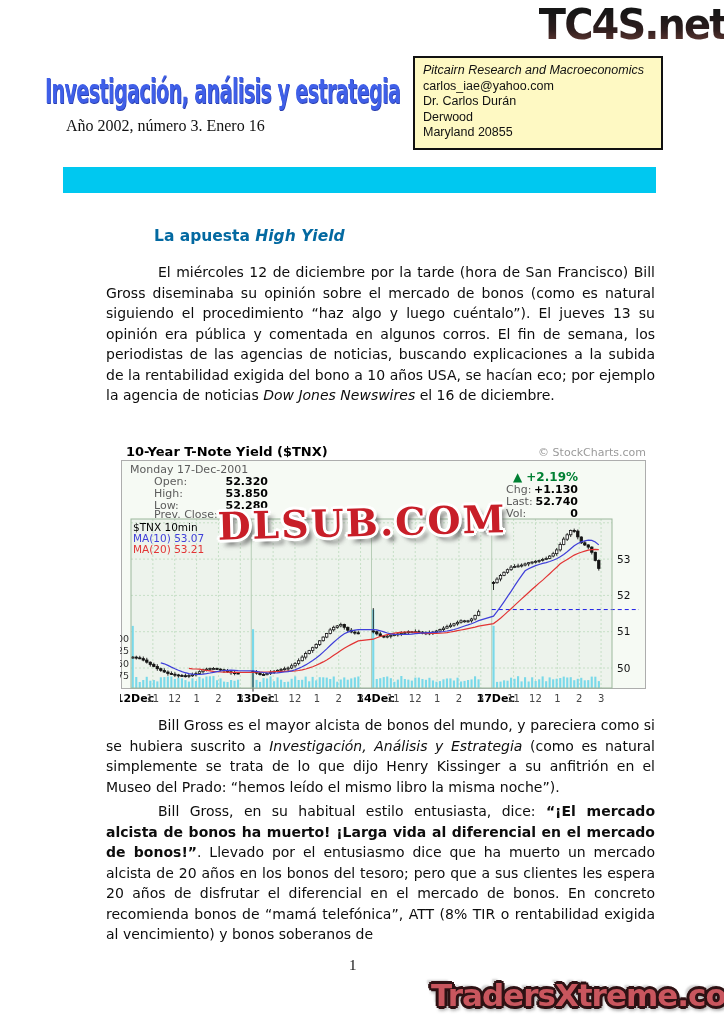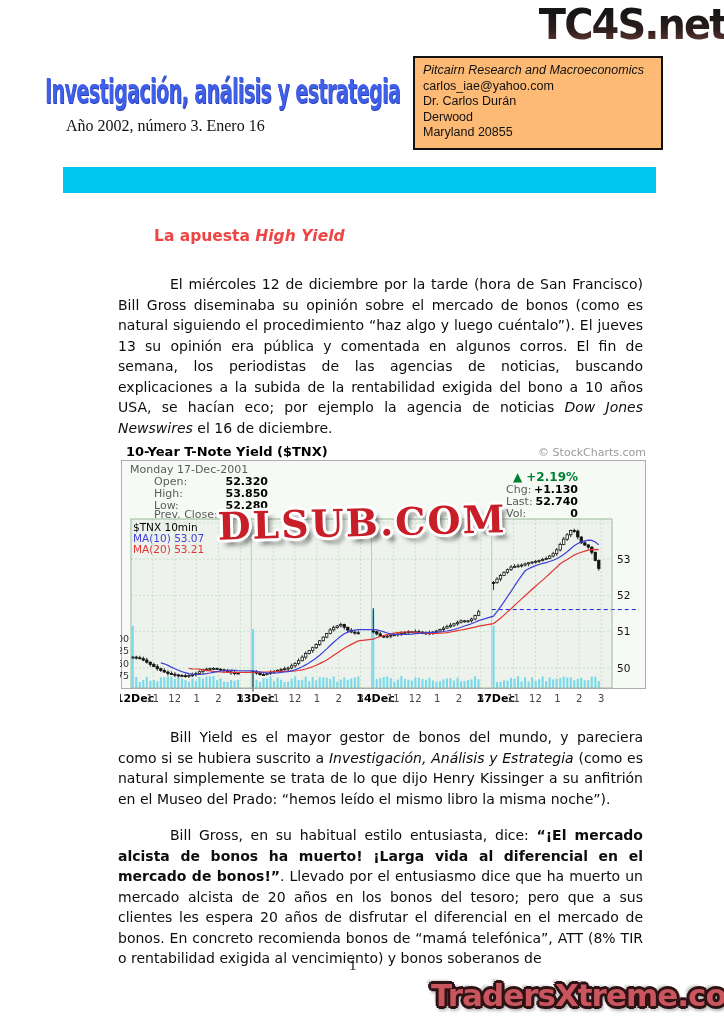--- a/index.html
+++ b/index.html
@@ -9,30 +9,30 @@
   
   .tc4s{position:absolute;top:0;right:-2px;font:bold 42px "DejaVu Sans",sans-serif;letter-spacing:-2px;
         transform:scaleX(0.95);transform-origin:100% 50%;
         background:linear-gradient(180deg,#161616 25%,#2d1d1d 60%,#7a463e 100%);
         -webkit-background-clip:text;background-clip:text;color:transparent;white-space:nowrap;}
   .masthead-title{position:absolute;left:45px;top:71px;font:bold 34px "DejaVu Sans",sans-serif;
         color:#3f5fe8;letter-spacing:-1px;transform:scaleX(0.56);transform-origin:0 50%;
         white-space:nowrap;text-shadow:1px 1px 0 #2a3fb0;}
   .issue-line{position:absolute;left:66px;top:117px;font:16px "Liberation Serif",serif;color:#111;}
   .contact-box{position:absolute;left:413px;top:56px;width:230px;border:2px solid #111;
-        padding:5px 8px 7px 8px;font:12.5px/15.5px "Liberation Sans",sans-serif;background:#fdba74;}
+        padding:5px 8px 7px 8px;font:12.5px/15.5px "Liberation Sans",sans-serif;background:#fef9c3;}
   .contact-box .org{font-style:italic;}
   .accent-bar{position:absolute;left:63px;top:167px;width:593px;height:26px;background:#00c8f0;}
 
   
-  .article-heading{position:absolute;left:154px;top:227px;font:bold 15.5px "DejaVu Sans",sans-serif;color:#ef4444;}
+  .article-heading{position:absolute;left:154px;top:227px;font:bold 15.5px "DejaVu Sans",sans-serif;color:#0369a1;}
   .bodycopy{font:14px/20.5px "DejaVu Sans",sans-serif;color:#0d0d0d;text-align:justify;}
   #para1{position:absolute;left:102px;top:258px;width:557px;}
   #lower-text{position:absolute;left:102px;top:711px;width:557px;}
-  .bodycopy p{margin:16px;text-indent:52px;}
+  .bodycopy p{margin:4px;text-indent:52px;}
 
   
   #chart{position:absolute;left:120px;top:427px;width:530px;height:280px;margin-top:16px;}
   #chart-svg text{font-family:"DejaVu Sans",sans-serif;}
   .dlsub{position:absolute;left:96px;top:57px;width:292px;text-align:center;
         font:bold 38px "DejaVu Serif",serif;letter-spacing:2px;color:#c81e28;white-space:nowrap;
         transform:rotate(-1.5deg);
         text-shadow:-2px -2px 0 #fff,2px -2px 0 #fff,-2px 2px 0 #fff,2px 2px 0 #fff,
                     -3px 0 0 #fff,3px 0 0 #fff,0 -3px 0 #fff,0 3px 0 #fff,
                     5px 6px 4px rgba(90,90,90,.75);}
@@ -528,18 +528,18 @@
       <text x="393.6136363636364" y="259" font-size="10" fill="#444" text-anchor="middle">11</text>
       <text x="415.47727272727275" y="259" font-size="10" fill="#444" text-anchor="middle">12</text>
       <text x="437.3409090909091" y="259" font-size="10" fill="#444" text-anchor="middle">1</text>
       <text x="459.20454545454544" y="259" font-size="10" fill="#444" text-anchor="middle">2</text>
       <text x="481.0681818181818" y="259" font-size="10" fill="#444" text-anchor="middle">3</text>
     </svg>
   <div class="dlsub">DLSUB.COM</div>
 </div>
 
 <div id="lower-text" class="bodycopy">
-  <p><span>Bill Yield es el mayor gestor de bonos del mundo, y pareciera como si se hubiera suscrito a </span><span style="font-style: italic;">Investigación, Análisis y Estrategia</span><span> (como es natural simplemente se trata de lo que dijo Henry Kissinger a su anfitrión en el Museo del Prado: “hemos leído el mismo libro la misma noche”).</span></p>
+  <p><span>Bill Gross es el mayor alcista de bonos del mundo, y pareciera como si se hubiera suscrito a </span><span style="font-style: italic;">Investigación, Análisis y Estrategia</span><span> (como es natural simplemente se trata de lo que dijo Henry Kissinger a su anfitrión en el Museo del Prado: “hemos leído el mismo libro la misma noche”).</span></p>
   <p><span>Bill Gross, en su habitual estilo entusiasta, dice: </span><span style="font-weight: bold;">“¡El mercado alcista de bonos ha muerto! ¡Larga vida al diferencial en el mercado de bonos!”</span><span>. Llevado por el entusiasmo dice que ha muerto un mercado alcista de 20 años en los bonos del tesoro; pero que a sus clientes les espera 20 años de disfrutar el diferencial en el mercado de bonos. En concreto recomienda bonos de “mamá telefónica”, ATT (8% TIR o rentabilidad exigida al vencimiento) y bonos soberanos de</span></p>
 </div>
 
 <div class="page-number">1</div>
 <div class="traders">TradersXtreme.com</div>
 
 </body></html>

